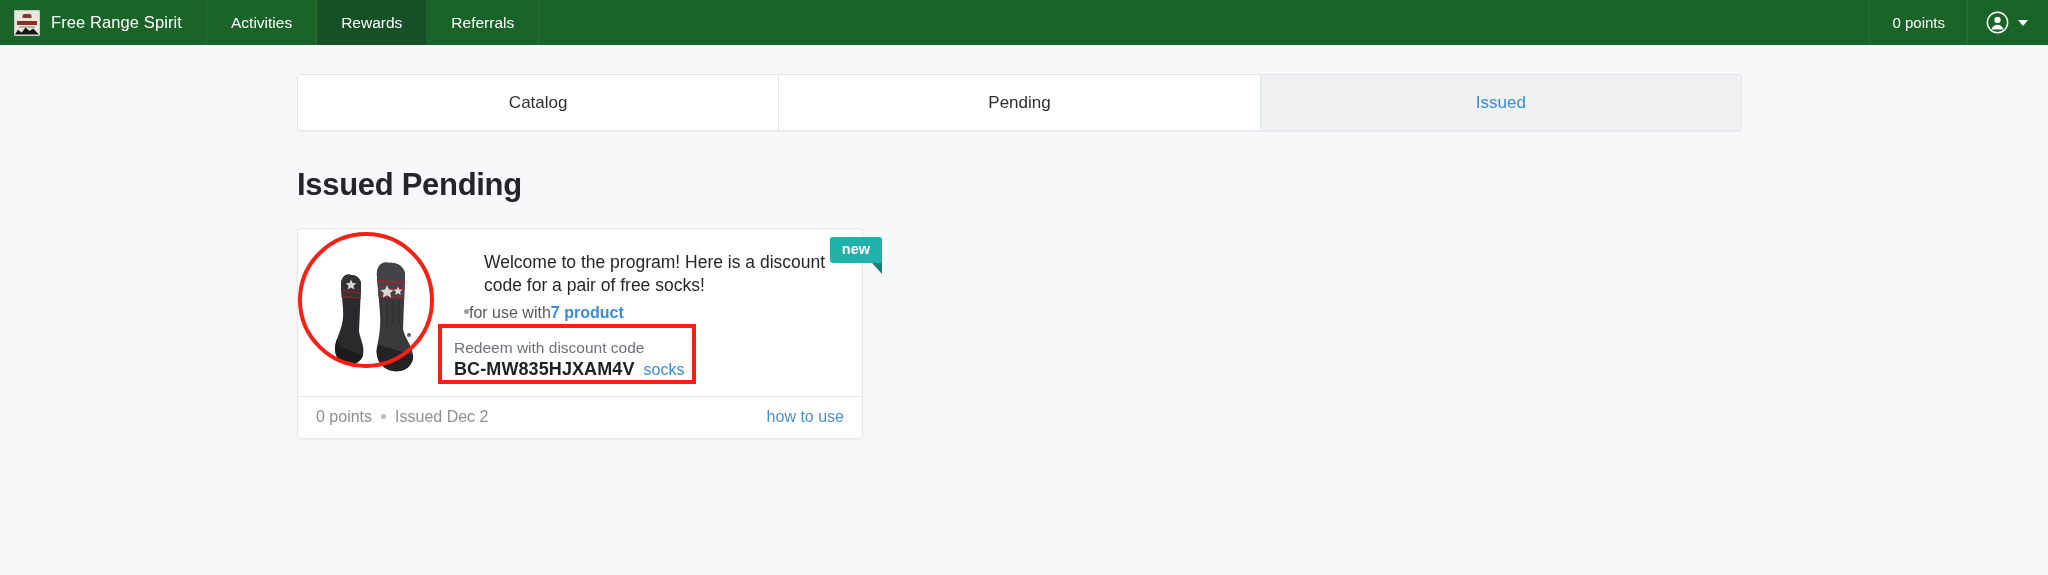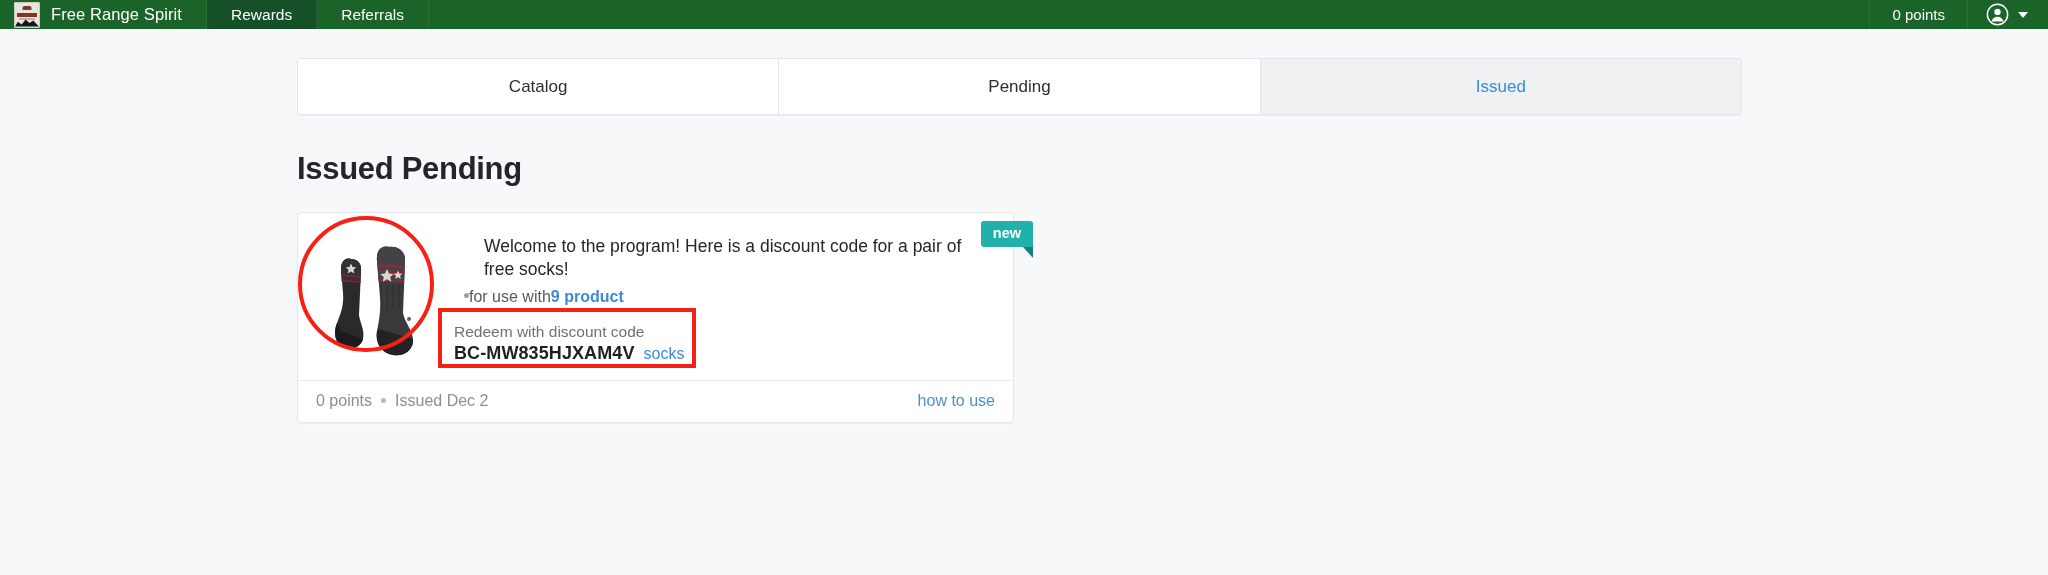--- a/index.html
+++ b/index.html
@@ -7,21 +7,21 @@
   html, body {
     width: 2048px;
     height: 575px;
     background: #f7f8fa;
     font-family: "Liberation Sans", sans-serif;
     overflow: hidden;
   }
 
   
   .navbar {
-    height: 29px;
+    height: 45px;
     background: #1a6329;
     display: flex;
     align-items: stretch;
     position: relative;
   }
   .brand {
     display: flex;
     align-items: center;
     gap: 11px;
     padding: 0 24px 0 14px;
@@ -145,21 +145,21 @@
     font-weight: bold;
     color: #22262a;
     letter-spacing: -.3px;
   }
 
   
   .card-area { position: relative; margin: 25px 0 0 297px; width: 1060px; }
 
   .reward-card {
     position: relative;
-    width: 717px;
+    width: 566px;
     background: #ffffff;
     border: 1px solid #e4e7ea;
     border-radius: 4px;
     box-shadow: 0 1px 2px rgba(16,22,26,0.05);
   }
   .card-body { display: flex; padding: 14px 18px 16px 14px; min-height: 152px; }
 
   .thumb {
     width: 136px;
     flex: none;
@@ -290,20 +290,23 @@
     <div class="brand-logo">
       <div class="crest-top"></div>
       <div class="crest-band"></div>
       <div class="crest-sub"></div>
       <div class="crest-mtn"></div>
     </div>
     <span class="brand-name">Free Range Spirit</span>
   </div>
 
   <div class="nav-items">
+    <div class="nav-item">
+      <span>Activities</span>
+    </div>
     <div class="nav-item active">
       <span>Rewards</span>
     </div>
     <div class="nav-item">
       <span>Referrals</span>
     </div>
   </div>
 
   <div class="nav-spacer"></div>
 
@@ -378,21 +381,21 @@
             <circle cx="88" cy="88" r="2" fill="#5d5d62"></circle>
           </svg>
         </div>
 
         <div class="card-main">
           <div class="reward-desc">Welcome to the program! Here is a discount code for a pair of free socks!</div>
 
           <div class="reward-meta">
             <span class="bullet-dot"></span>
             <span>for use with</span>
-            <span class="link-strong">9 product</span>
+            <span class="link-strong">7 product</span>
           </div>
 
           <div class="redeem-block">
             <div class="redeem-label">Redeem with discount code</div>
             <div class="redeem-code-row">
               <span class="redeem-code">BC-MW835HJXAM4V</span>
               <span class="copy-link">socks</span>
             </div>
           </div>
         </div>

